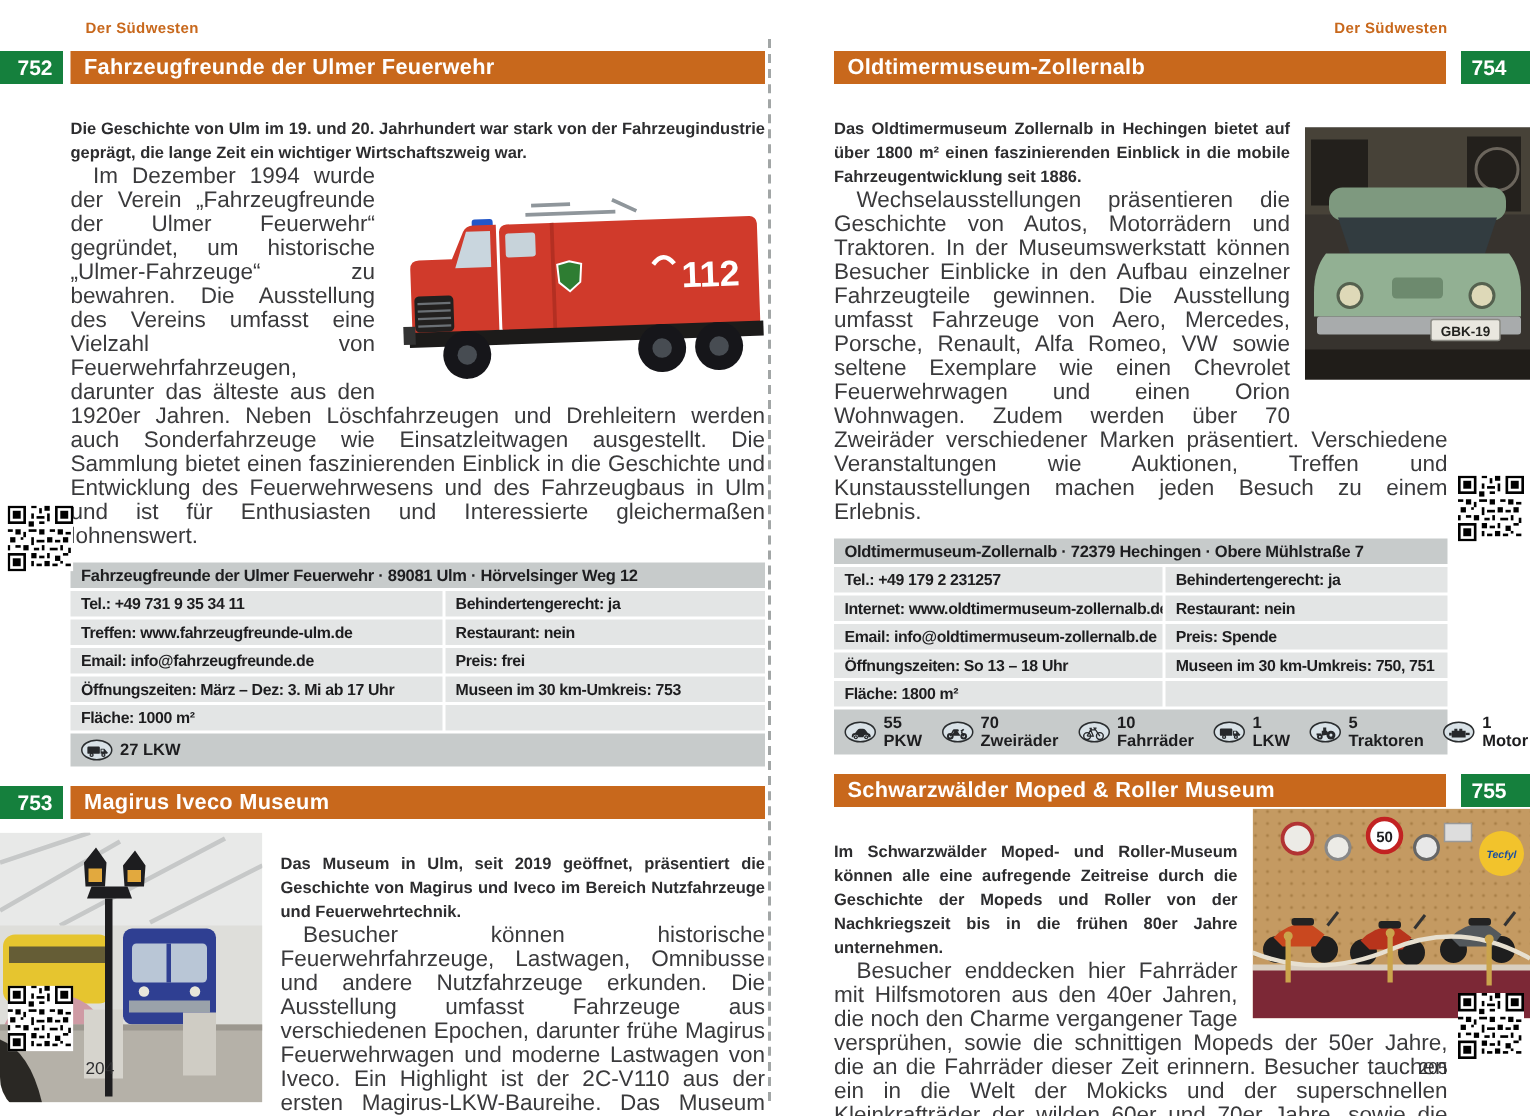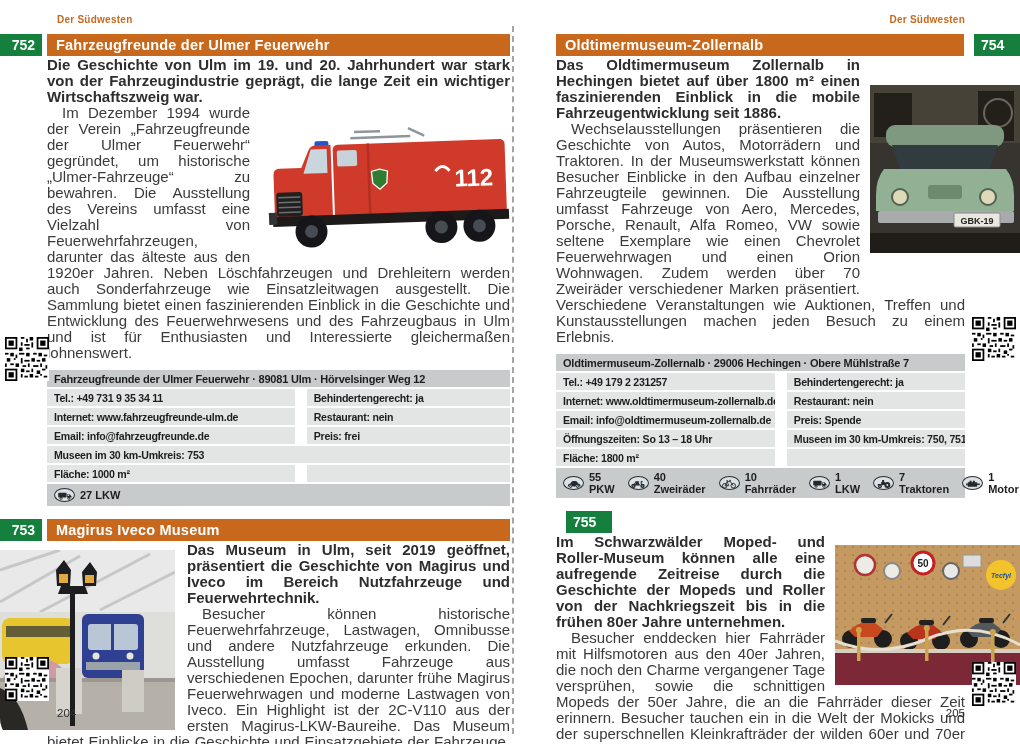--- a/index.html
+++ b/index.html
@@ -17,31 +17,31 @@
   .pr .runhead{text-align:right;}
   .entry{margin-bottom:13px;}
   .title-row{display:flex;height:22px;margin-top:9px;}
   .pl .title-row{margin-left:-47px;}
   .pr .title-row{margin-right:-55px;}
   .badge{background:#15803d;color:#fff;font-size:14px;font-weight:700;line-height:22px;box-sizing:border-box;}
   .pl .badge{width:42px;margin-right:5px;text-align:right;padding-right:7px;}
   .pr .badge{width:46px;margin-left:10px;text-align:left;padding-left:7px;}
   .bar{flex:1;background:#c8681c;color:#fff;font-size:14.5px;font-weight:700;line-height:22px;
        padding:0 9px;letter-spacing:.2px;white-space:nowrap;overflow:hidden;}
-  p.intro{margin:1px 0 0;font-size:15px;line-height:16px;font-weight:700;color:#2d2d2f;text-align:justify;}
+  p.intro{margin:22px 0 0;font-size:11px;line-height:16px;font-weight:700;color:#2d2d2f;text-align:justify;}
   p.bodytxt{margin:0;font-size:15px;line-height:16px;color:#3a3a3c;text-align:justify;text-indent:15px;}
   .photo{overflow:hidden;}
   .photo svg{display:block;width:100%;height:100%;}
   .ph752{float:right;width:250px;height:148px;margin:4px 0 2px 10px;}
   .ph753{float:left;width:175px;height:180px;margin:9px 12px 4px -47px;}
   .ph754{float:right;width:150px;height:208px;margin:9px -55px 12px 10px;}
-  .ph755{float:right;width:185px;height:140px;margin:12px -55px 4px 10px;}
+  .ph755{float:right;width:185px;height:140px;margin:1px -55px 4px 10px;}
   .info{clear:both;margin-top:9px;}
   .thead{background:#c7cbcb;font-weight:700;font-size:11px;letter-spacing:-.2px;color:#1d1d1f;padding:3px 7px 2px;}
-  .trow{display:flex;gap:12px;margin-top:2px;}
+  .trow{display:flex;gap:2px;margin-top:2px;}
   .tc{background:#e3e5e5;font-weight:700;font-size:10.6px;letter-spacing:-.25px;color:#1d1d1f;
       padding:2.5px 7px;box-sizing:border-box;white-space:nowrap;overflow:hidden;min-height:11px;}
   .tc.l{flex:0 0 53.5%;}
   .tc.r{flex:1;}
   .ticons{margin-top:2px;background:#c7cbcb;padding:3px 7px;display:flex;align-items:center;gap:13px;min-height:16px;}
   .vitem{display:flex;align-items:center;gap:5px;font-weight:700;font-size:11px;color:#1d1d1f;}
   .vbadge{width:21px;height:14px;background:#d9e2e7;border:1.3px solid #2a2d2f;border-radius:50%;
           display:flex;align-items:center;justify-content:center;box-sizing:border-box;flex:none;}
   .vbadge svg{width:16px;height:11px;display:block;}
   .qr{position:absolute;width:44px;height:44px;}
@@ -209,28 +209,29 @@
           </svg>
         </div>
         <p class="bodytxt">Im Dezember 1994 wurde der Verein „Fahrzeugfreunde der Ulmer Feuerwehr“ gegründet, um historische „Ulmer-Fahrzeuge“ zu bewahren. Die Ausstellung des Vereins umfasst eine Vielzahl von Feuerwehrfahrzeugen, darunter das älteste aus den 1920er Jahren. Neben Löschfahrzeugen und Drehleitern werden auch Sonderfahrzeuge wie Einsatzleitwagen ausgestellt. Die Sammlung bietet einen faszinierenden Einblick in die Geschichte und Entwicklung des Feuerwehrwesens und des Fahrzeugbaus in Ulm und ist für Enthusiasten und Interessierte gleichermaßen lohnenswert.</p>
         <div class="info">
           <div class="thead">Fahrzeugfreunde der Ulmer Feuerwehr · 89081 Ulm · Hörvelsinger Weg 12</div>
           <div class="trow">
             <div class="tc l">Tel.: +49 731 9 35 34 11</div>
             <div class="tc r">Behindertengerecht: ja</div>
           </div>
           <div class="trow">
-            <div class="tc l">Internet: www.fahrzeugfreunde-ulm.de</div>
+            <div class="tc l">Treffen: www.fahrzeugfreunde-ulm.de</div>
             <div class="tc r">Restaurant: nein</div>
           </div>
           <div class="trow">
             <div class="tc l">Email: info@fahrzeugfreunde.de</div>
             <div class="tc r">Preis: frei</div>
           </div>
           <div class="trow">
+            <div class="tc l">Öffnungszeiten: März – Dez: 3. Mi ab 17 Uhr</div>
             <div class="tc r">Museen im 30 km-Umkreis: 753</div>
           </div>
           <div class="trow">
             <div class="tc l">Fläche: 1000 m²</div>
             <div class="tc r"></div>
           </div>
           <div class="ticons">
             <span class="vitem">
               <span class="vbadge">
                   <svg>
@@ -329,21 +330,21 @@
               <rect x="8" y="126" width="136" height="12" rx="2" fill="#a8abac"></rect>
               <rect x="84" y="128" width="46" height="14" rx="1.5" fill="#e9e7df" stroke="#8b8b84"></rect>
               <text x="107" y="139" font-size="9" font-weight="bold" fill="#23231f" text-anchor="middle" font-family="Liberation Sans, sans-serif">GBK-19</text>
             </g>
             <rect y="148" width="150" height="20" fill="#201d19"></rect>
           </svg>
         </div>
         <p class="intro">Das Oldtimermuseum Zollernalb in Hechingen bietet auf über 1800 m² einen faszinierenden Einblick in die mobile Fahrzeugentwicklung seit 1886.</p>
         <p class="bodytxt">Wechselausstellungen präsentieren die Geschichte von Autos, Motorrädern und Traktoren. In der Museumswerkstatt können Besucher Einblicke in den Aufbau einzelner Fahrzeugteile gewinnen. Die Ausstellung umfasst Fahrzeuge von Aero, Mercedes, Porsche, Renault, Alfa Romeo, VW sowie seltene Exemplare wie einen Chevrolet Feuerwehrwagen und einen Orion Wohnwagen. Zudem werden über 70 Zweiräder verschiedener Marken präsentiert. Verschiedene Veranstaltungen wie Auktionen, Treffen und Kunstausstellungen machen jeden Besuch zu einem Erlebnis.</p>
         <div class="info">
-          <div class="thead">Oldtimermuseum-Zollernalb · 29006 Hechingen · Obere Mühlstraße 7</div>
+          <div class="thead">Oldtimermuseum-Zollernalb · 72379 Hechingen · Obere Mühlstraße 7</div>
           <div class="trow">
             <div class="tc l">Tel.: +49 179 2 231257</div>
             <div class="tc r">Behindertengerecht: ja</div>
           </div>
           <div class="trow">
             <div class="tc l">Internet: www.oldtimermuseum-zollernalb.de</div>
             <div class="tc r">Restaurant: nein</div>
           </div>
           <div class="trow">
             <div class="tc l">Email: info@oldtimermuseum-zollernalb.de</div>
@@ -365,21 +366,21 @@
                   </svg>
                 </span>
               <span>55 PKW</span>
             </span>
             <span class="vitem">
               <span class="vbadge">
                   <svg>
                     <use href="#ic-moto"></use>
                   </svg>
                 </span>
-              <span>40 Zweiräder</span>
+              <span>70 Zweiräder</span>
             </span>
             <span class="vitem">
               <span class="vbadge">
                   <svg>
                     <use href="#ic-bike"></use>
                   </svg>
                 </span>
               <span>10 Fahrräder</span>
             </span>
             <span class="vitem">
@@ -389,36 +390,37 @@
                   </svg>
                 </span>
               <span>1 LKW</span>
             </span>
             <span class="vitem">
               <span class="vbadge">
                   <svg>
                     <use href="#ic-trac"></use>
                   </svg>
                 </span>
-              <span>7 Traktoren</span>
+              <span>5 Traktoren</span>
             </span>
             <span class="vitem">
               <span class="vbadge">
                   <svg>
                     <use href="#ic-motor"></use>
                   </svg>
                 </span>
               <span>1 Motor</span>
             </span>
           </div>
         </div>
       </section>
 
       <section class="entry">
         <div class="title-row">
+          <div class="bar">Schwarzwälder Moped &amp; Roller Museum</div>
           <div class="badge">755</div>
         </div>
         <div class="photo ph755">
           <svg viewBox="0 0 185 140">
             <defs>
               <pattern id="peg" width="8" height="8" patternUnits="userSpaceOnUse">
                 <circle cx="2" cy="2" r="1" fill="#a87f47"></circle>
               </pattern>
             </defs>
             <rect width="185" height="140" fill="#c49a62"></rect>

